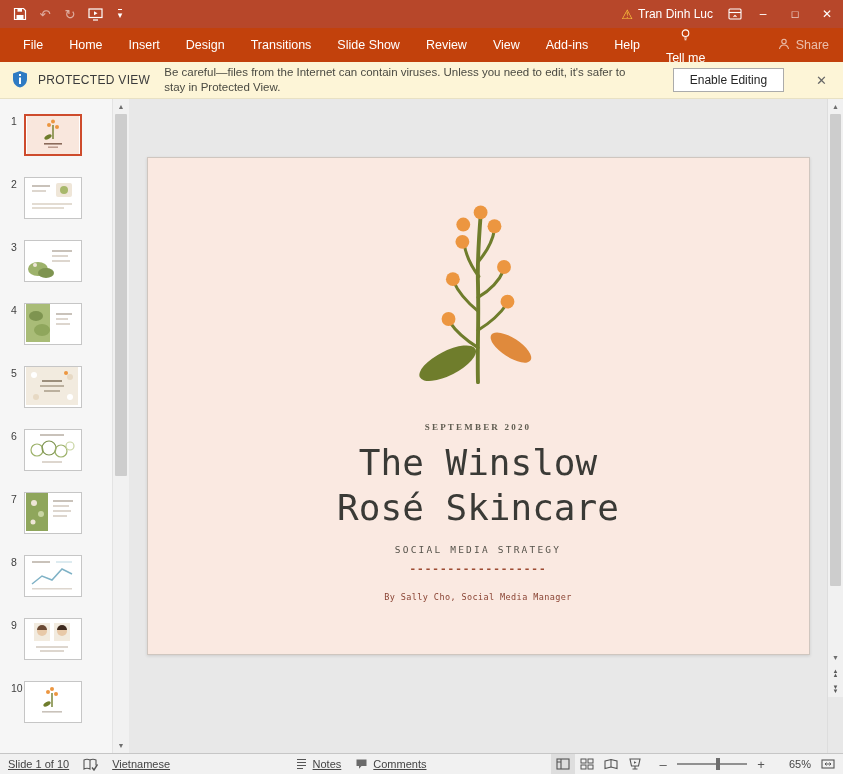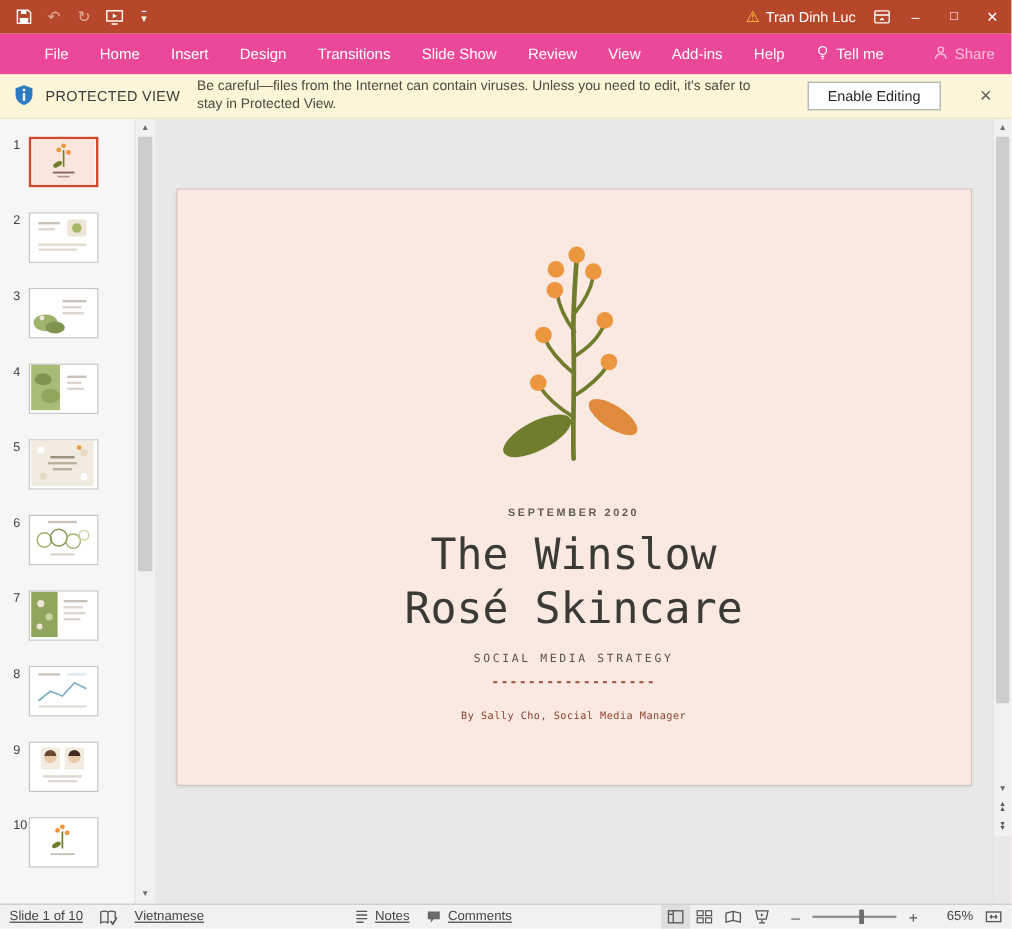--- a/index.html
+++ b/index.html
@@ -15,23 +15,23 @@
   .qbtn svg { display:block; }
   .qat-caret { font-size:9px; line-height:9px; border-top:1px solid #fff; padding-top:1px; }
   .tb-title { position:absolute; left:170px; right:250px; text-align:center; font-size:12px; white-space:pre; overflow:hidden; text-overflow:ellipsis; color:#fff; }
   .tb-right { margin-left:auto; display:flex; align-items:center; z-index:2; }
   .warn-ic { color:#FFC83D; font-size:13px; margin-right:5px; }
   .account { display:flex; align-items:center; font-size:12px; padding:0 10px; height:28px; }
   .wbtn { width:32px; height:28px; display:flex; align-items:center; justify-content:center; font-size:12px; }
   .wbtn.max span { font-size:11px; }
 
   
-  .tabsrow { height:34px; background:#ec4899; display:flex; align-items:stretch; color:#fff; padding-left:24px; flex:0 0 auto; }
+  .tabsrow { height:34px; background:#c2410c; display:flex; align-items:stretch; color:#fff; padding-left:10px; flex:0 0 auto; }
   .tab { padding:0 13px; display:flex; align-items:center; font-size:12.5px; cursor:default; white-space:nowrap; }
-  .tab.tellme { gap:6px; }
+  .tab.tellme { gap:6px;flex-direction:column; }
   .share-tab { margin-left:auto; margin-right:14px; display:flex; align-items:center; gap:6px; opacity:.65; font-size:12.5px; }
 
   
   .banner { height:37px; background:#FDF5D7; border-bottom:1px solid #E8E1C4; display:flex; align-items:center; padding:0 10px 0 12px; flex:0 0 auto; }
   .banner svg { flex:0 0 auto; }
   .pv-label { margin-left:10px; font-size:12px; color:#3B3B3B; letter-spacing:.3px; white-space:nowrap; }
   .pv-msg { margin-left:14px; font-size:11.5px; line-height:1.3; color:#4A4A42; max-width:480px; }
   .pv-btn { margin-left:auto; margin-right:26px; background:#fff; border:1px solid #ABABAB; padding:4px 16px; font-size:12px; font-family:Liberation Sans, sans-serif; color:#262626; cursor:default; white-space:nowrap; }
   .pv-close { color:#666; font-size:13px; padding:2px 6px; }
 
@@ -50,21 +50,21 @@
   .sarrow { width:100%; height:15px; display:flex; align-items:center; justify-content:center; font-size:7px; color:#6E6E6E; }
   .strack { flex:1 1 auto; width:100%; position:relative; }
   .sthumb { position:absolute; left:2px; right:2px; top:0; background:#CDCDCD; border-radius:1px; }
   .dchev { width:100%; height:16px; display:flex; flex-direction:column; align-items:center; justify-content:center; color:#5A5A5A; }
   .dchev span { font-size:6px; line-height:4px; }
   .scroll-gap { height:56px; width:100%; background:#E8E8E8; }
 
   .editor { flex:1 1 auto; background:#E8E8E8; overflow:hidden; display:flex; flex-direction:column; align-items:center; }
   .slide { width:663px; height:498px; margin-top:58px; background:#FAE9E1; border:1px solid #CFC6BF; box-shadow:0 1px 3px rgba(0,0,0,.12); display:flex; flex-direction:column; align-items:center; flex:0 0 auto; }
   .flower { margin-top:44px; }
-  .kicker { margin-top:38px; font-family:Liberation Sans, sans-serif; font-weight:bold; font-size:9px; letter-spacing:2.2px; color:#5F5C50; }
+  .kicker { margin-top:38px; font-family:Liberation Serif, serif; font-weight:bold; font-size:9px; letter-spacing:2.2px; color:#5F5C50; }
   .stitle { font-family:"DejaVu Sans Mono",monospace; font-size:36px; line-height:1.25; color:#3A3A36; }
   .stitle.first { margin-top:8px; }
   .ssub { margin-top:14px; font-family:"DejaVu Sans Mono",monospace; font-weight:normal; font-size:9.5px; letter-spacing:2.2px; color:#55524A;text-align:right; }
   .sdots { margin-top:7px; font-family:"DejaVu Sans Mono",monospace; font-weight:bold; font-size:11px; letter-spacing:1px; color:#9D4B33; }
   .sby { margin-top:17px; font-family:"DejaVu Sans Mono",monospace; font-size:8.5px; letter-spacing:.4px; color:#8A4434; }
 
   
   .statusbar { height:21px; flex:0 0 auto; background:#F1F1F1; border-top:1px solid #C6C6C6; display:flex; align-items:center; padding:0 8px; font-size:11px; color:#444; }
   .statusbar svg { display:block; }
   .sb-item { display:flex; align-items:center; gap:5px; margin-right:14px; white-space:nowrap;text-decoration:underline; }

